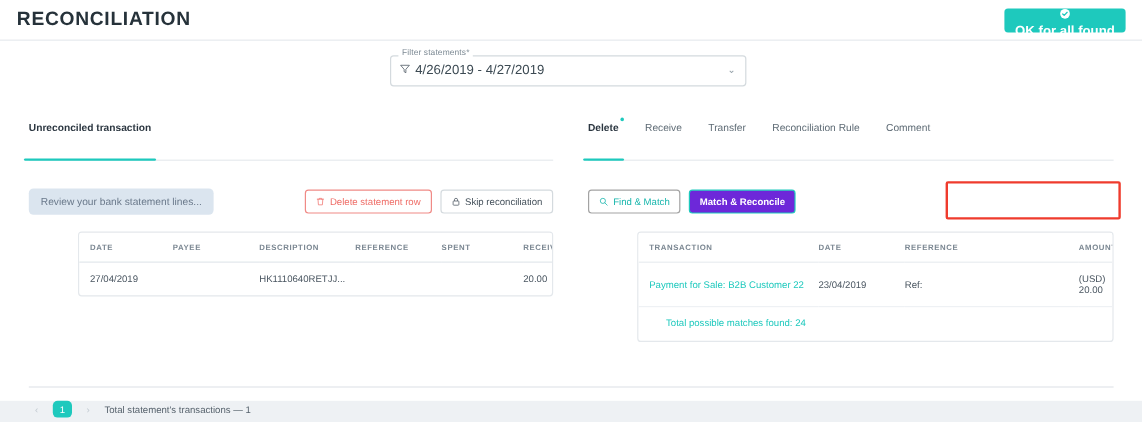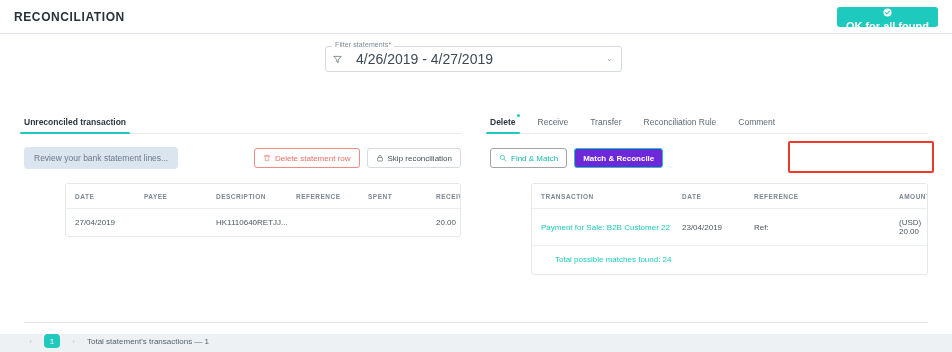--- a/index.html
+++ b/index.html
@@ -13,21 +13,21 @@
 
   
   .header {
     position: absolute; left: 0; top: 0; width: 952px; height: 34px;
     background: #ffffff;
     border-bottom: 1px solid #e3e7eb;
     display: flex; align-items: center; justify-content: space-between;
     padding: 0 14px;
   }
   .header-title {
-    font-size: 12px; font-weight: bold; color: #26323a;
+    font-size: 16px; font-weight: bold; color: #26323a;
     letter-spacing: .6px;
   }
   .btn-ok {
     display: inline-flex; align-items: center; gap: 4px;
     background: #1ec9bd; color: #ffffff;
     border: none; border-radius: 3px;
     height: 20px; padding: 0 9px;
     font-size: 11px; font-family: "Liberation Sans", sans-serif;
     font-weight: bold; cursor: pointer; white-space: nowrap; flex-direction: column;
   }
@@ -46,56 +46,56 @@
     border: 1px solid #d4dade; border-radius: 3px;
     display: flex; align-items: center; padding: 0 7px;
     background: #fff;
   }
   .filter-legend {
     position: absolute; left: 7px; top: -5px;
     background: #fff; padding: 0 3px;
     font-size: 7px; color: #7d8a94; letter-spacing: .1px; z-index: 2;
   }
   .filter-value {
-    font-size: 14px; color: #3c4a53; display: flex; align-items: flex-start; gap: 14px;
+    font-size: 11px; color: #3c4a53; display: flex; align-items: flex-start; gap: 4px;
   }
   .filter-icon { width: 9px; height: 9px; display: block; }
   .filter-caret {
     position: absolute; right: 8px; top: 50%; transform: translateY(-50%);
     font-size: 8px; color: #97a3ab; line-height: 1;
   }
 
   
   .col-left  { position: absolute; left: 24px;  top: 76px; width: 437px; }
   .col-right { position: absolute; left: 490px; top: 76px; width: 438px; }
 
   
   .tabs {
     display: flex; align-items: flex-end; gap: 22px;
     border-bottom: 1px solid #e6eaee;
     height: 24px;
   }
   .tab {
     position: relative;
-    font-size: 8.5px; color: #5d6a74; padding-bottom: 6px; cursor: pointer; white-space: nowrap;
+    font-size: 8.5px; color: #5d6a74; padding-bottom: 22px; cursor: pointer; white-space: nowrap;
   }
   .tab.active { color: #2b3640; font-weight: bold; }
   .tab.active::after {
     content: ""; position: absolute; left: -4px; right: -4px; bottom: -1px;
     height: 2px; background: #1ec9bd; border-radius: 1px;
   }
   .tab .dot {
     position: absolute; right: -4px; top: -3px;
     width: 3px; height: 3px; border-radius: 50%; background: #1ec9bd;
   }
 
   
   .action-row {
     position: relative; display: flex; align-items: center; justify-content: space-between;
-    margin-top: 13px; height: 22px;
+    margin-top: 23px; height: 22px;
   }
   .hint-pill {
     background: #dbe5ef; color: #69788a; border-radius: 4px;
     font-size: 8.5px; padding: 6px 10px; white-space: nowrap;
   }
   .btn-group { display: flex; align-items: center; gap: 7px; }
   .btn {
     display: inline-flex; align-items: center; gap: 4px;
     height: 20px; padding: 0 8px; border-radius: 3px;
     font-size: 8px; cursor: pointer; white-space: nowrap;

